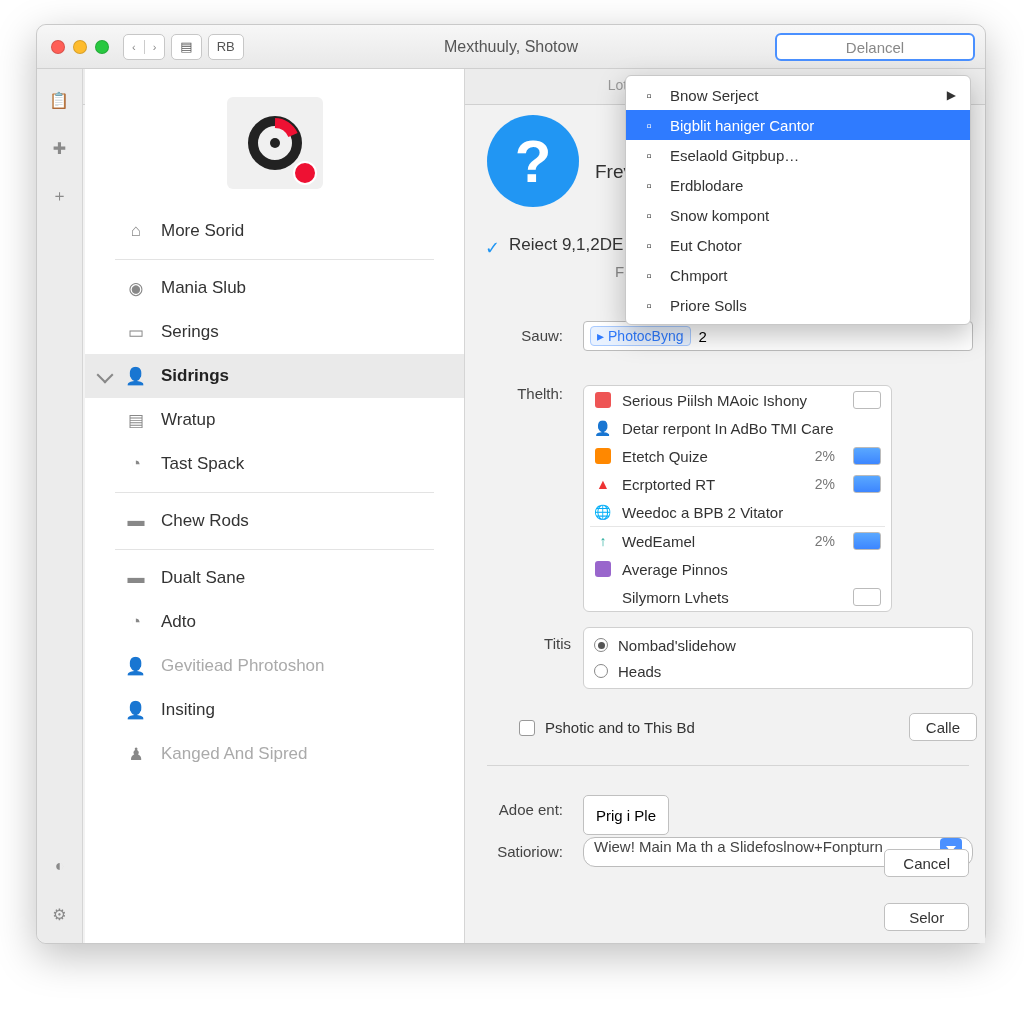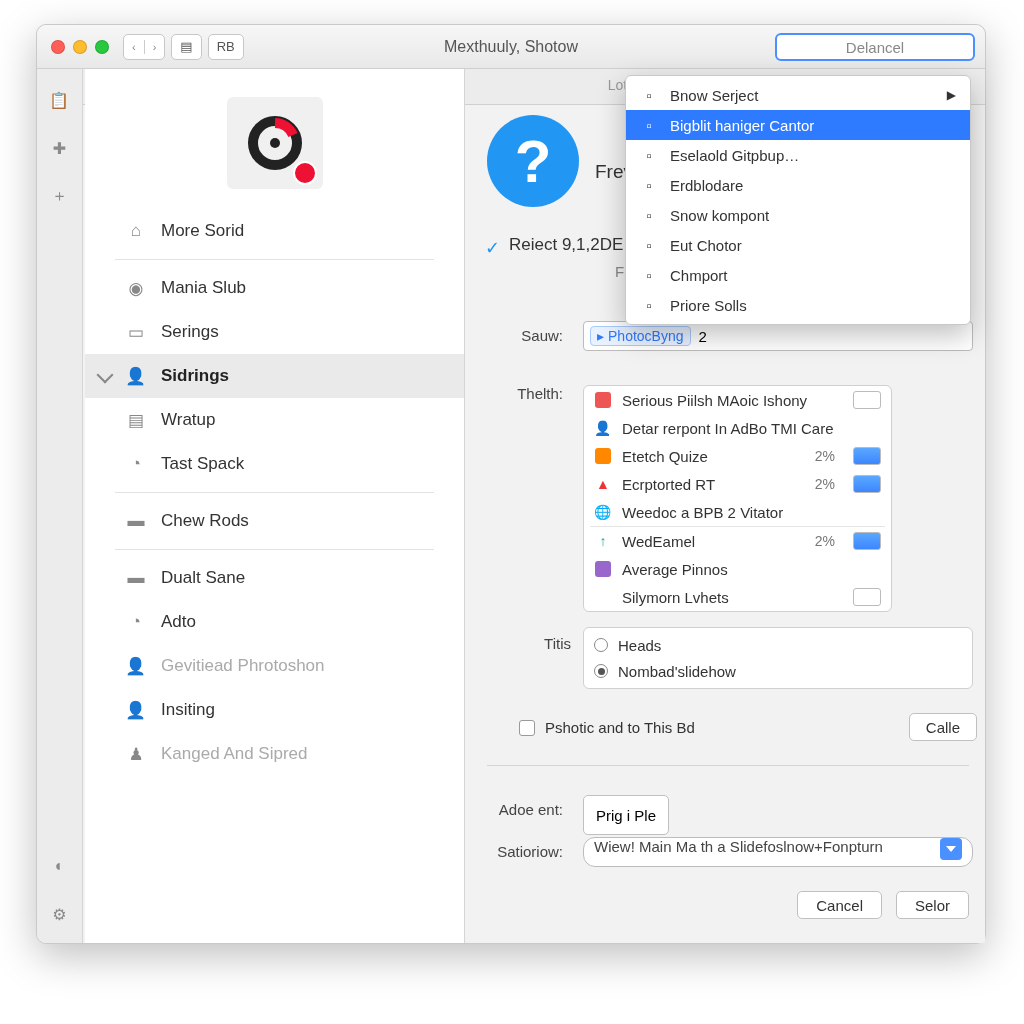--- a/index.html
+++ b/index.html
@@ -68,21 +68,21 @@
   .chk-row{position:absolute;left:24px;top:614px;display:flex;align-items:center;gap:10px;font-size:15px;color:#333;margin-left:28px;}
   .chk{width:16px;height:16px;border:1px solid #999;border-radius:3px;background:#fff;}
   .calle-btn{position:absolute;right:8px;top:608px;height:28px;padding:0 16px;background:#fff;border:1px solid #c0c0c0;border-radius:5px;font-size:15px;color:#333;}
   .hr{position:absolute;left:20px;right:16px;top:660px;height:1px;background:#d5d5d5;}
   .adoe-lbl{left:0;width:96px;top:696px;}
   .small-btn{position:absolute;left:116px;top:690px;height:40px;padding:0 12px;background:#fff;border:1px solid #c0c0c0;border-radius:5px;font-size:15px;}
   .sat-lbl{left:0;width:96px;top:738px;}
   .combo{position:absolute;left:116px;top:732px;width:390px;height:30px;background:#fff;border:1px solid #bcbcbc;border-radius:12px;display:flex;align-items:flex-start;padding:0 10px;font-size:15px;color:#444;}
   .combo .dd{margin-left:auto;width:22px;height:22px;background:#4a90ff;border-radius:4px;display:flex;align-items:center;justify-content:center;}
   .combo .dd::after{content:"";border-left:5px solid transparent;border-right:5px solid transparent;border-top:6px solid #fff;}
-  .footer-btns{position:absolute;right:16px;bottom:24px;display:flex;gap:14px;}
+  .footer-btns{position:absolute;right:16px;bottom:12px;display:flex;gap:26px;flex-direction:column;}
   .fbtn{height:28px;padding:0 18px;background:#fff;border:1px solid #c0c0c0;border-radius:5px;font-size:15px;color:#333;}
 </style>
 </head>
 <body>
 
 <div class="window">
 
   <div class="titlebar">
     <div class="traffic">
       <div class="dot r"></div>
@@ -287,26 +287,26 @@
           <span class="li-ic"></span>
           <span>Silymorn Lvhets</span>
           <span class="pct"></span>
           <span class="step gray"></span>
         </div>
       </div>
 
     <div class="lbl titis-lbl">Titis</div>
     <div class="radio-box" id="radio-box">
         <div class="radio-row">
+          <span class="radio on"></span>
+          <span>Nombad'slidehow</span>
+        </div>
+        <div class="radio-row">
           <span class="radio"></span>
           <span>Heads</span>
-        </div>
-        <div class="radio-row">
-          <span class="radio on"></span>
-          <span>Nombad'slidehow</span>
         </div>
       </div>
 
     <div class="chk-row">
       <div class="chk"></div>
       <span>Pshotic and to This Bd</span>
     </div>
     <button class="calle-btn">Calle</button>
 
     <div class="hr"></div>

